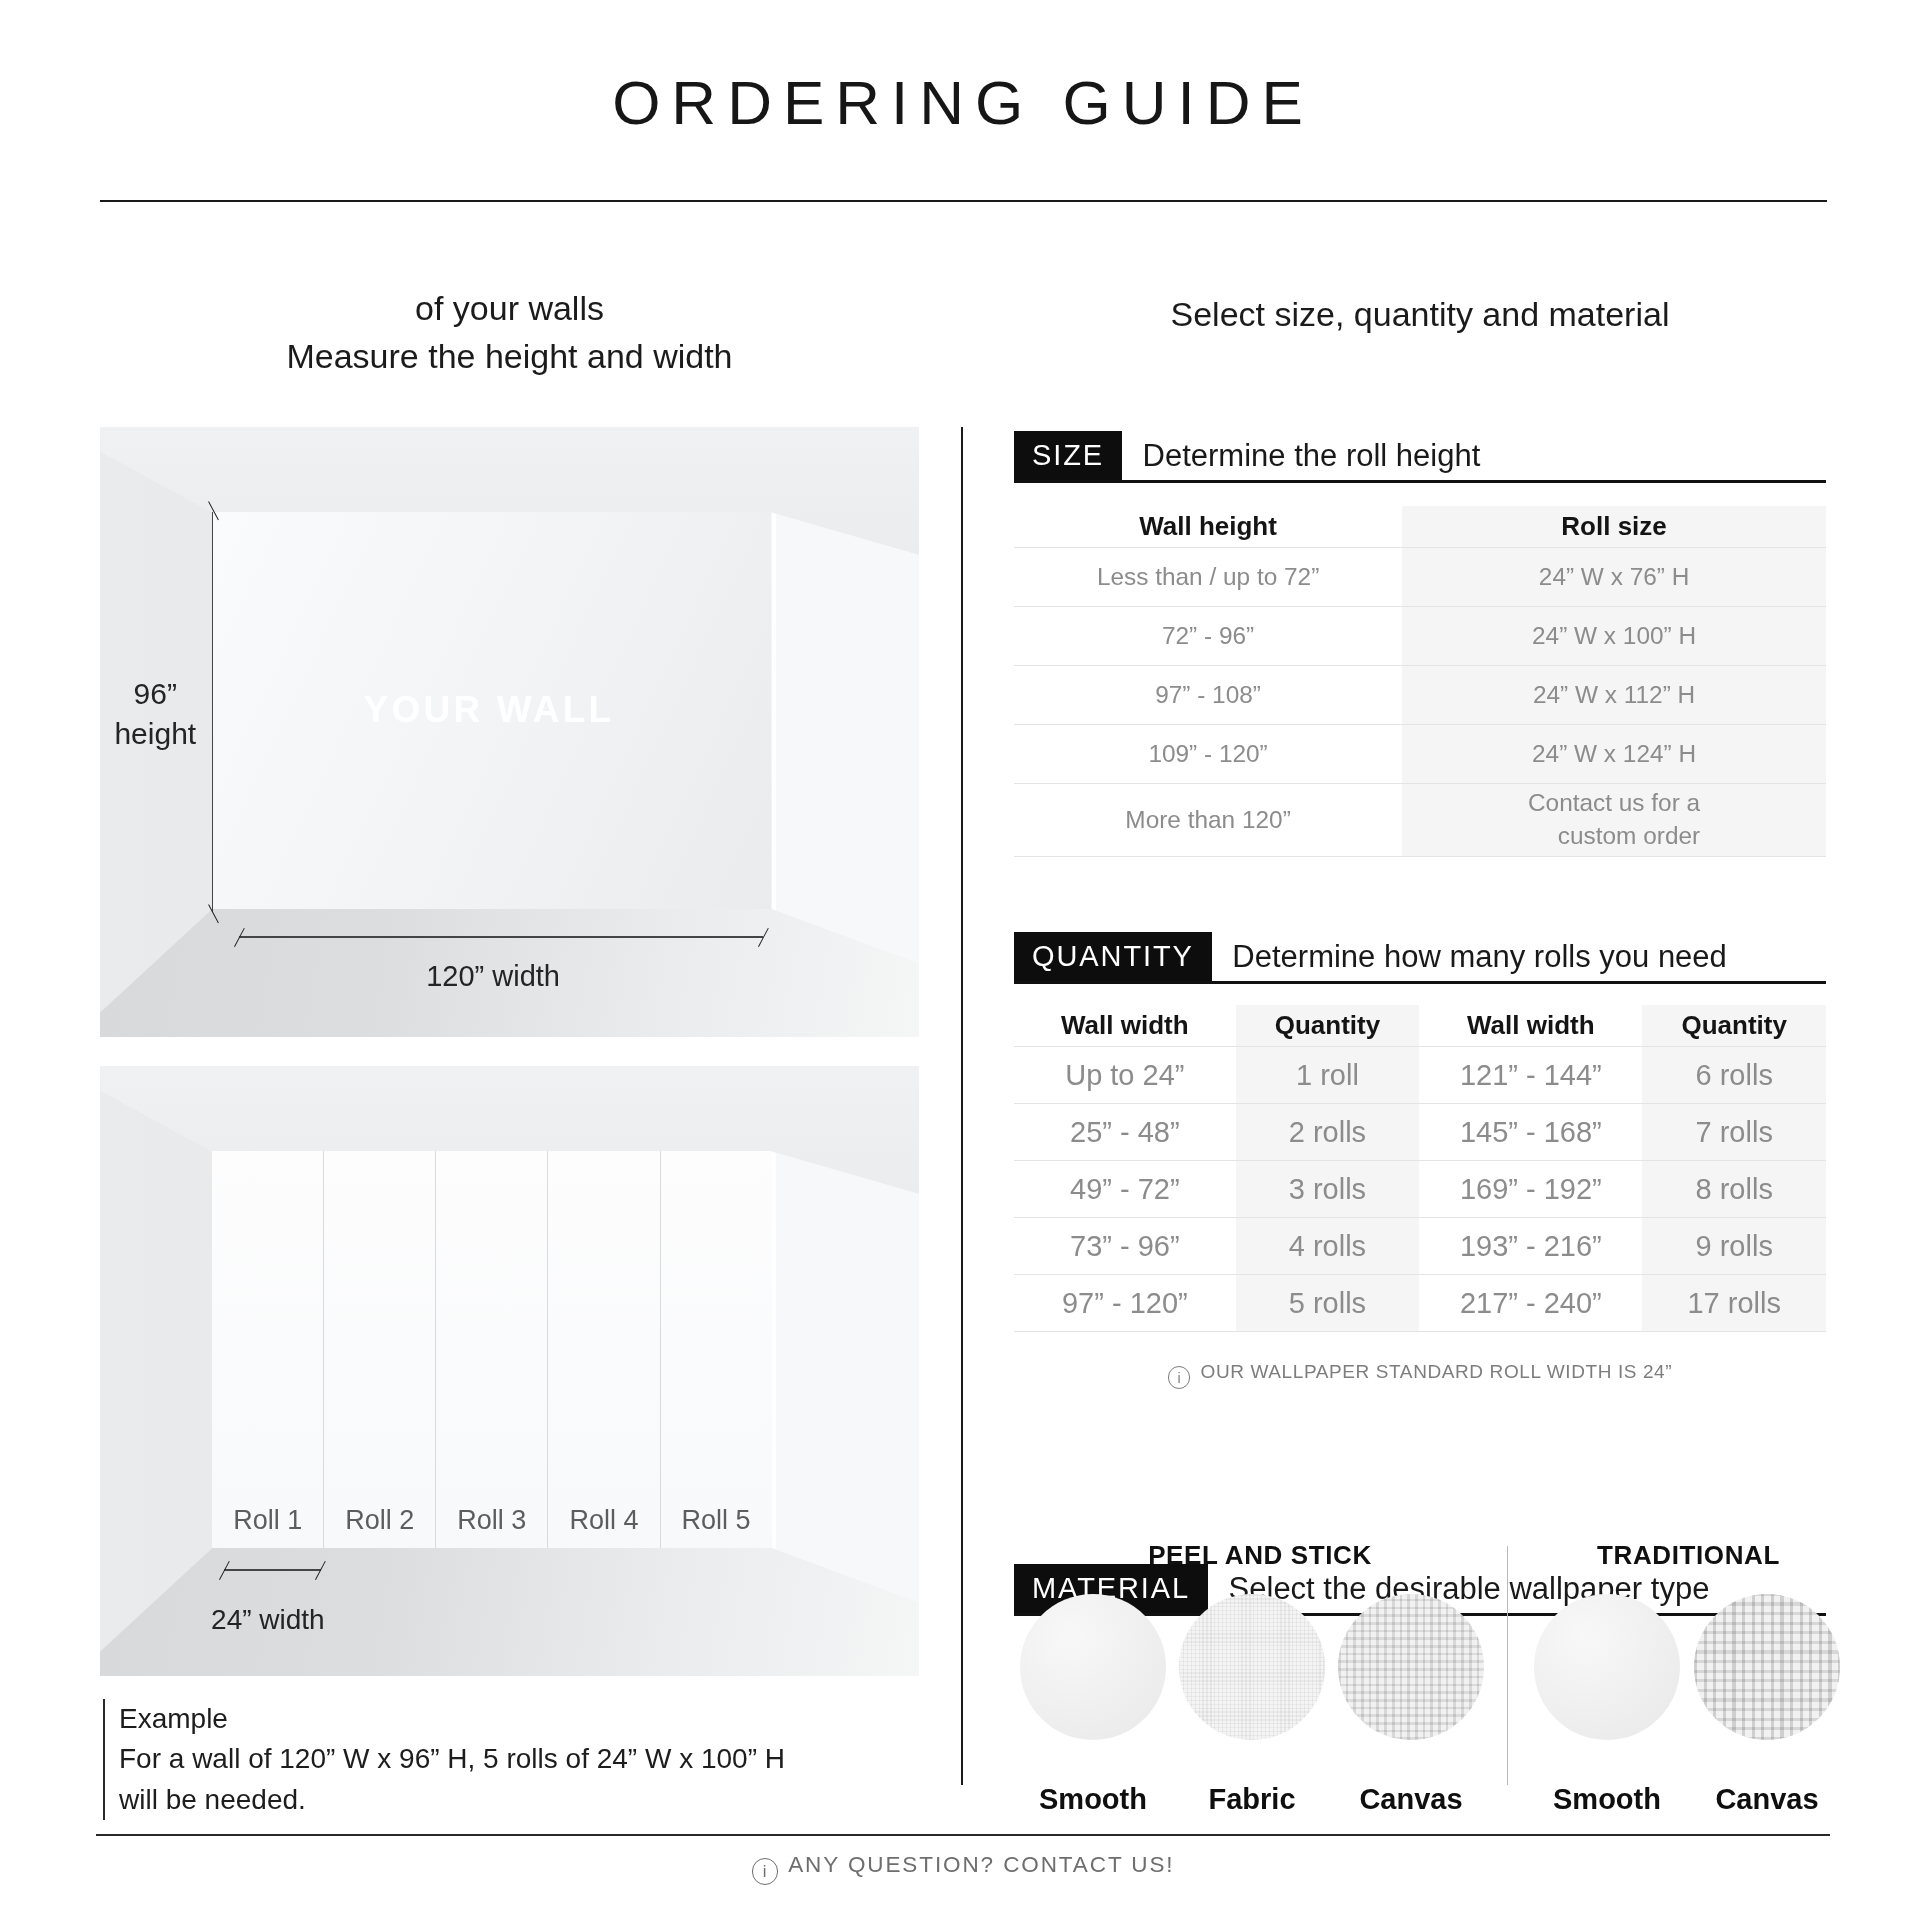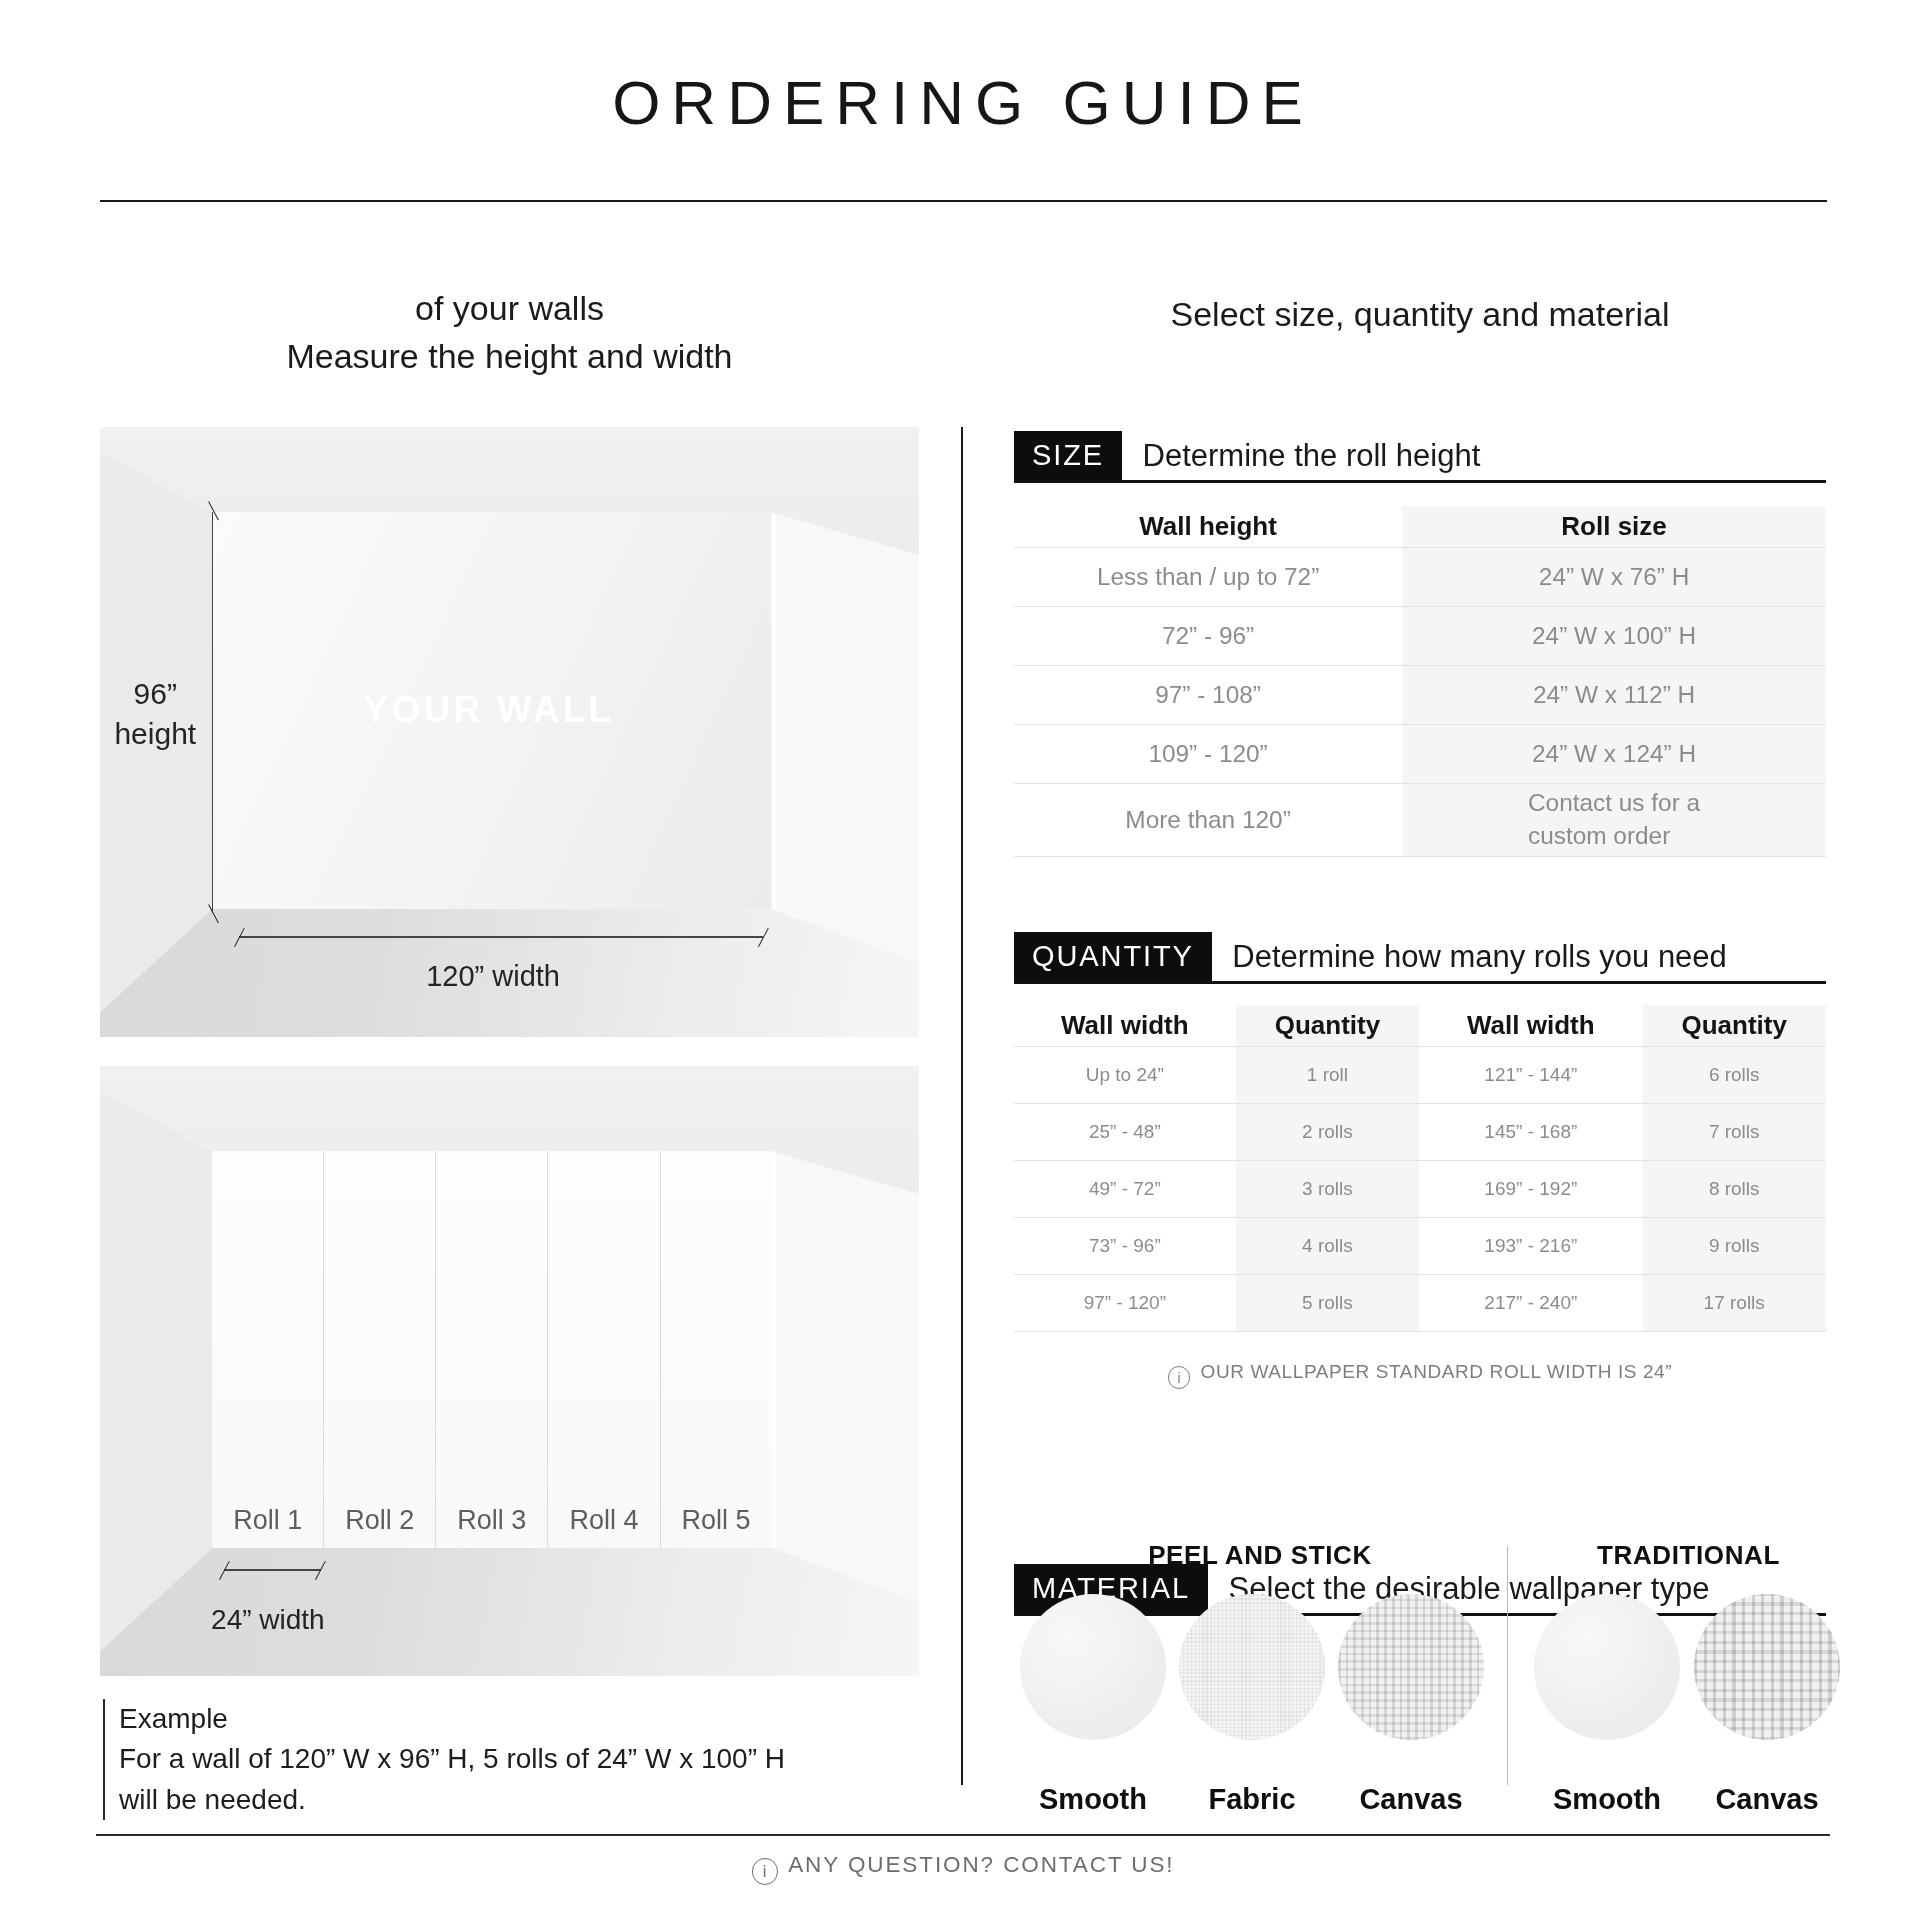--- a/index.html
+++ b/index.html
@@ -68,37 +68,37 @@
   .sec-head{position:absolute;left:1014px;width:812px;height:49px;
     border-bottom:3.2px solid #111;display:flex;align-items:stretch;}
   #size-head{top:431px;} #qty-head{top:932px;} #mat-head{top:1564px;}
   .badge{background:#0d0d0d;color:#fff;font-size:29px;letter-spacing:1.9px;
     display:flex;align-items:center;padding:0 18px;}
   .sec-sub{font-size:31px;color:#191919;display:flex;align-items:center;margin-left:20.5px;white-space:nowrap;}
 
   
   .size-table{position:absolute;left:1014px;top:506px;width:812px;}
   .st-row{display:flex;}
-  .st-row > div{display:flex;align-items:center;justify-content:center;text-align:left;
+  .st-row > div{display:flex;align-items:center;justify-content:center;text-align:right;
     border-bottom:1.3px solid #e4e4e4;}
   .st-c1{width:47.8%;} .st-c2{width:52.2%;background:#f5f5f6;}
   .st-head > div{height:41px;font-size:26px;font-weight:700;color:#141414;}
   .st-body > div{height:58px;font-size:24.4px;color:#8c8c8c;}
   .st-tall > div{height:72px;}
   .pre-line{white-space:pre-line;font-size:21px;line-height:1.35;}
 
   
   .qty-table{position:absolute;left:1014px;top:1005px;width:812px;}
   .qt-row{display:flex;}
   .qt-row > div{display:flex;align-items:center;justify-content:center;text-align:center;
     border-bottom:1.3px solid #e4e4e4;}
   .qt-c1{width:27.3%;} .qt-c2{width:22.6%;background:#f5f5f6;}
   .qt-c3{width:27.5%;} .qt-c4{width:22.6%;background:#f5f5f6;}
   .qt-head > div{height:41px;font-size:26px;font-weight:700;color:#141414;}
-  .qt-body > div{height:56px;font-size:19px;color:#8c8c8c;}
+  .qt-body > div{height:56px;font-size:29px;color:#8c8c8c;}
 
   .qty-note{position:absolute;left:1014px;top:1361px;width:812px;text-align:center;
     font-size:19px;color:#7d7d7d;letter-spacing:0.6px;}
 
   
   .group-label{position:absolute;top:1540px;text-align:center;font-size:26px;font-weight:700;
     letter-spacing:0.6px;color:#101010;}
   #group-left{left:1021px;width:478px;}
   #group-right{left:1531px;width:315px;}
   .mat-divider{position:absolute;left:1507px;top:1546px;width:1.3px;height:239px;background:#b9b9b9;}

